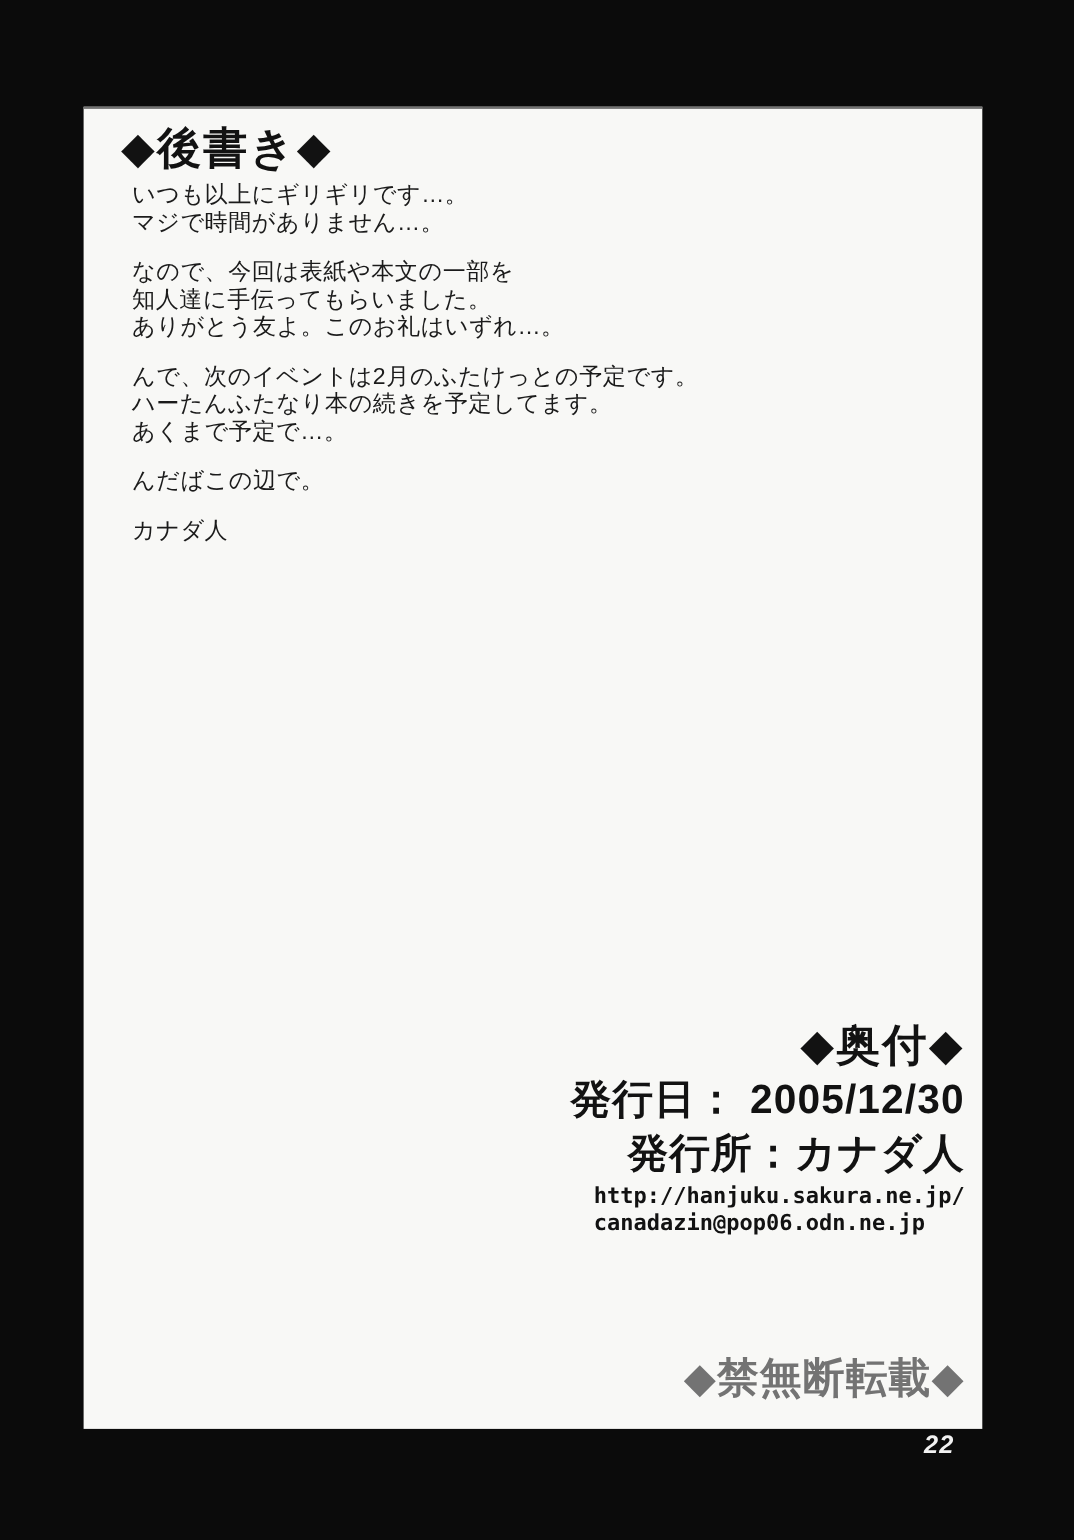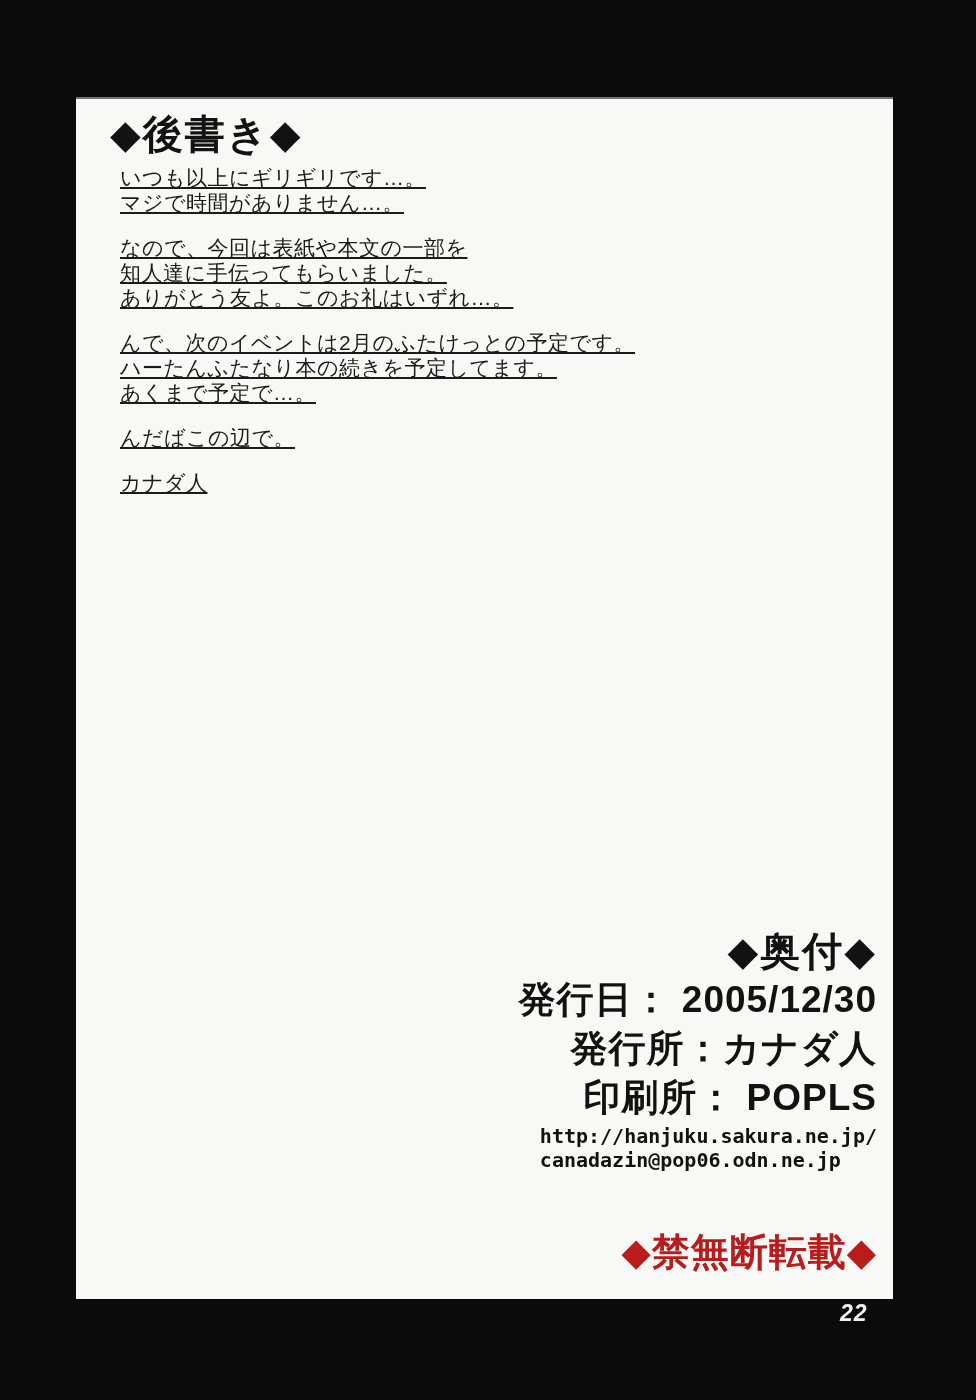--- a/index.html
+++ b/index.html
@@ -32,21 +32,21 @@
   }
   .afterword {
     position: absolute;
     left: 44px; top: 66px;
     width: 640px;
     font-size: 21px;
     line-height: 25px;
     font-weight: 500;
     color: #1b1b1b;
   }
-  .afterword .para { margin-bottom: 20px; text-decoration: underline; }
+  .afterword .para { margin-bottom: 20px; }
   .afterword .line { white-space: pre; letter-spacing: 0.5px; }
   .colophon {
     position: absolute;
     right: 16px; top: 828px;
     text-align: right;
     color: #121212;
   }
   .colophon-title {
     font-size: 40px;
     font-weight: bold;
@@ -79,21 +79,21 @@
     font-weight: bold;
     line-height: 24px;
     letter-spacing: 0px;
   }
   .footer-notice {
     position: absolute;
     right: 16px; top: 1128px;
     font-size: 38px;
     font-weight: bold;
     letter-spacing: 1px;
-    color: #b91c1c;
+    color: #737373;
   }
   .page-number {
     position: absolute;
     left: 840px; top: 1300px;
     font-size: 23px;
     font-weight: 800;
     font-style: italic;
     letter-spacing: 1px;
     color: #f2f2f2;
   }
@@ -126,21 +126,20 @@
       </div>
       <div class="para">
         <div class="line">カナダ人</div>
       </div>
     </div>
 
     <div class="colophon">
       <div class="colophon-title">◆奥付◆</div>
       <div class="colophon-row">発行日： 2005/12/30</div>
       <div class="colophon-row">発行所：カナダ人</div>
-      <div class="colophon-row">印刷所： POPLS</div>
       <div class="contact-row">
         <span class="contact-lines">
           <div>http://hanjuku.sakura.ne.jp/</div>
           <div>canadazin@pop06.odn.ne.jp</div>
         </span>
       </div>
     </div>
 
     <div class="footer-notice">◆禁無断転載◆</div>
 

